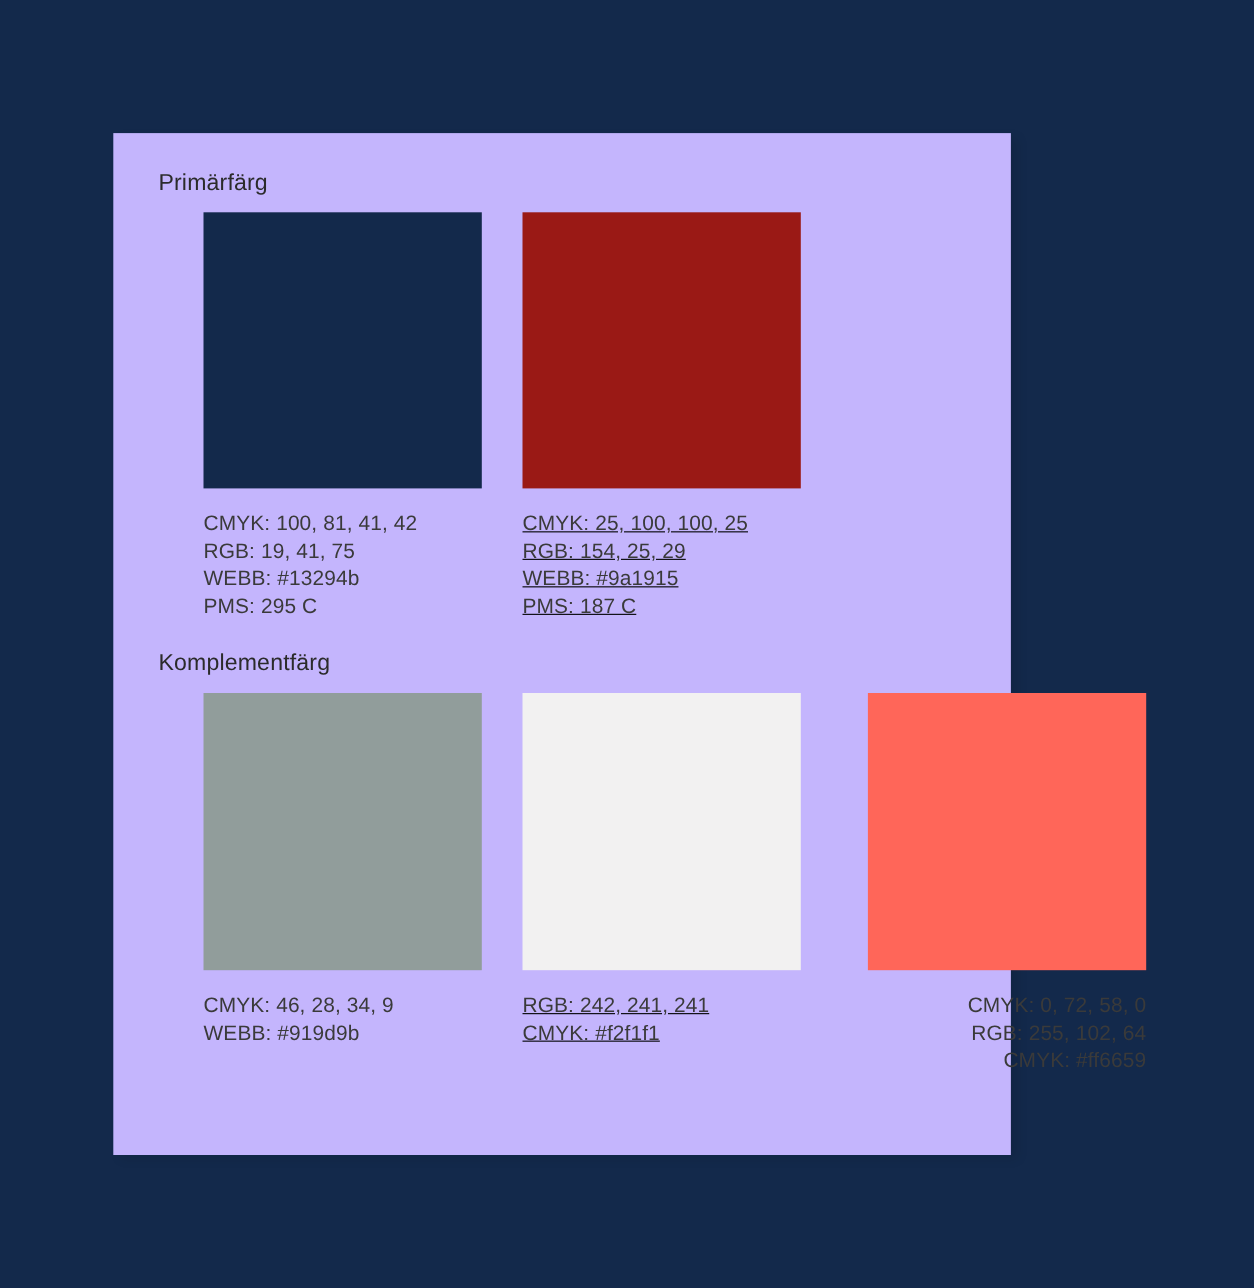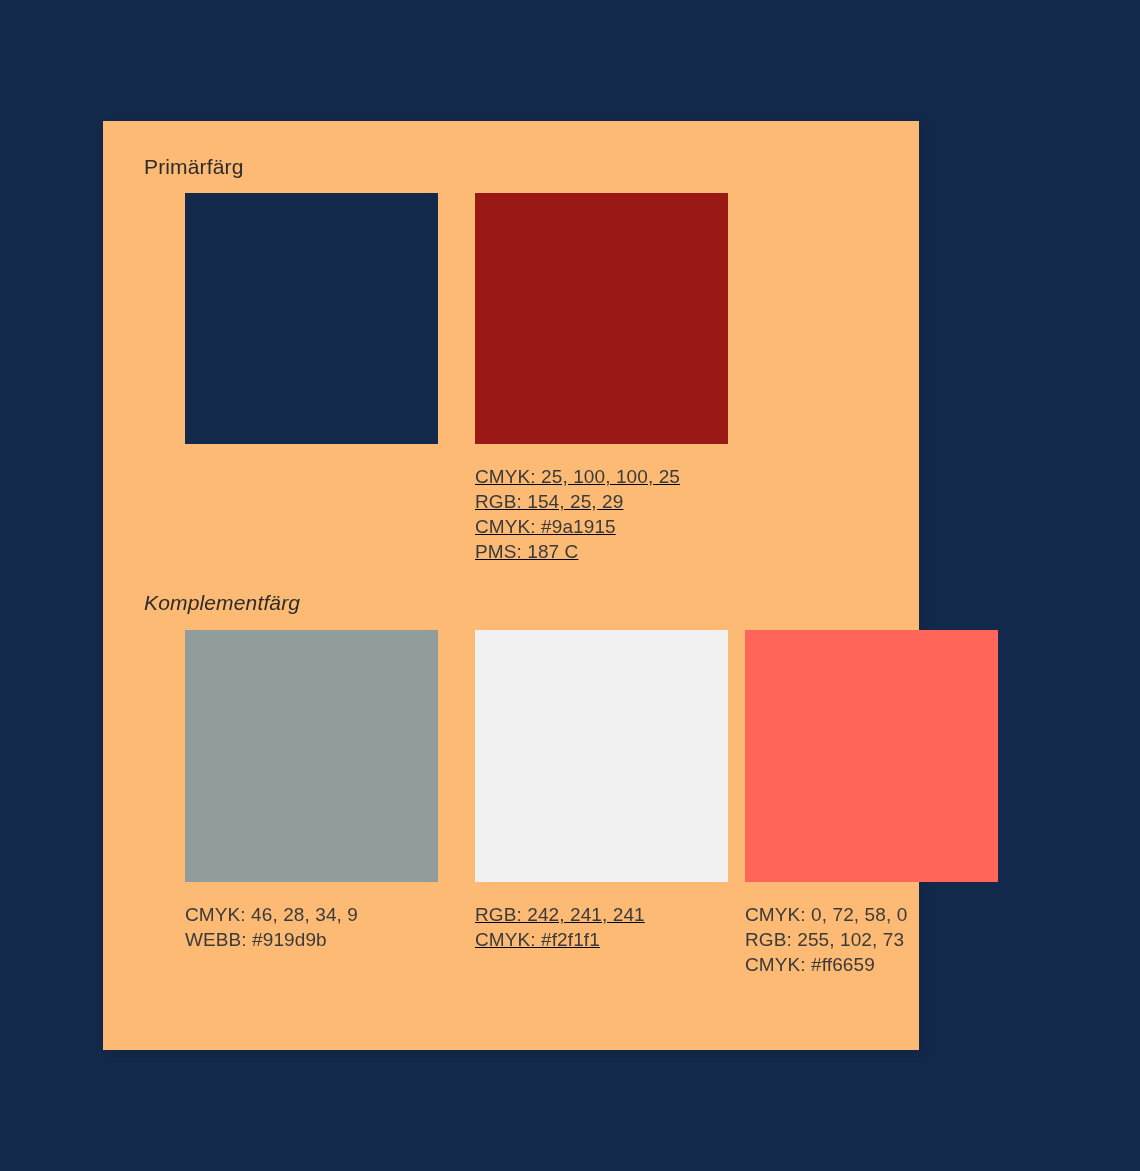--- a/index.html
+++ b/index.html
@@ -21,21 +21,21 @@
     height: 1171px;
   }
 
   
   .card {
     position: absolute;
     left: 103px;
     top: 121px;
     width: 816px;
     height: 929px;
-    background: #fdba74;
+    background: #c4b5fd;
     box-shadow: 6px 4px 10px rgba(0, 0, 0, 0.10);
   }
 
   .card-inner {
     position: absolute;
     left: 41px;
     top: 0;
     right: 0;
     bottom: 0;
   }
@@ -48,21 +48,20 @@
     color: #2b2b2b;
     letter-spacing: 0.15px;
     white-space: nowrap;
     margin: 0;
   }
   .heading-primary {
     top: 34px;
   }
   .heading-complement {
     top: 470px;
-    font-style: italic;
   }
 
   
   .row {
     position: absolute;
     left: 41px;
     width: 875px;
   }
   .row-primary {
     top: 72px;
@@ -70,21 +69,21 @@
   .row-complement {
     top: 509px;
   }
 
   .swatch-group {
     position: absolute;
     top: 0;
   }
   .col-1 { left: 0px; }
   .col-2 { left: 290px; text-decoration: underline; }
-  .col-3 { left: 560px; }
+  .col-3 { left: 604px; text-align: right; }
 
   .swatch-chip {
     width: 253px;
     display: block;
   }
   .chip-tall { height: 251px; }
   .chip-short { height: 252px; }
 
   .swatch-specs {
     margin: 0;
@@ -107,28 +106,34 @@
 
   <div class="card">
     <div class="card-inner">
 
       <h2 class="section-heading heading-primary">Primärfärg</h2>
 
       <div class="row row-primary">
 
         <div class="swatch-group col-1">
           <div class="swatch-chip chip-tall" style="background-color: rgb(19, 41, 75);"></div>
+          <ul class="swatch-specs">
+            <li>CMYK: 100, 81, 41, 42</li>
+            <li>RGB: 19, 41, 75</li>
+            <li>WEBB: #13294b</li>
+            <li>PMS: 295 C</li>
+          </ul>
         </div>
 
         <div class="swatch-group col-2">
           <div class="swatch-chip chip-tall" style="background-color: rgb(154, 25, 21);"></div>
           <ul class="swatch-specs">
             <li>CMYK: 25, 100, 100, 25</li>
             <li>RGB: 154, 25, 29</li>
-            <li>CMYK: #9a1915</li>
+            <li>WEBB: #9a1915</li>
             <li>PMS: 187 C</li>
           </ul>
         </div>
 
       </div>
 
       <h2 class="section-heading heading-complement">Komplementfärg</h2>
 
       <div class="row row-complement">
 
@@ -145,21 +150,21 @@
           <ul class="swatch-specs">
             <li>RGB: 242, 241, 241</li>
             <li>CMYK: #f2f1f1</li>
           </ul>
         </div>
 
         <div class="swatch-group col-3">
           <div class="swatch-chip chip-short" style="background-color: rgb(255, 102, 89);"></div>
           <ul class="swatch-specs">
             <li>CMYK: 0, 72, 58, 0</li>
-            <li>RGB: 255, 102, 73</li>
+            <li>RGB: 255, 102, 64</li>
             <li>CMYK: #ff6659</li>
           </ul>
         </div>
 
       </div>
 
     </div>
   </div>
 
 </div>

